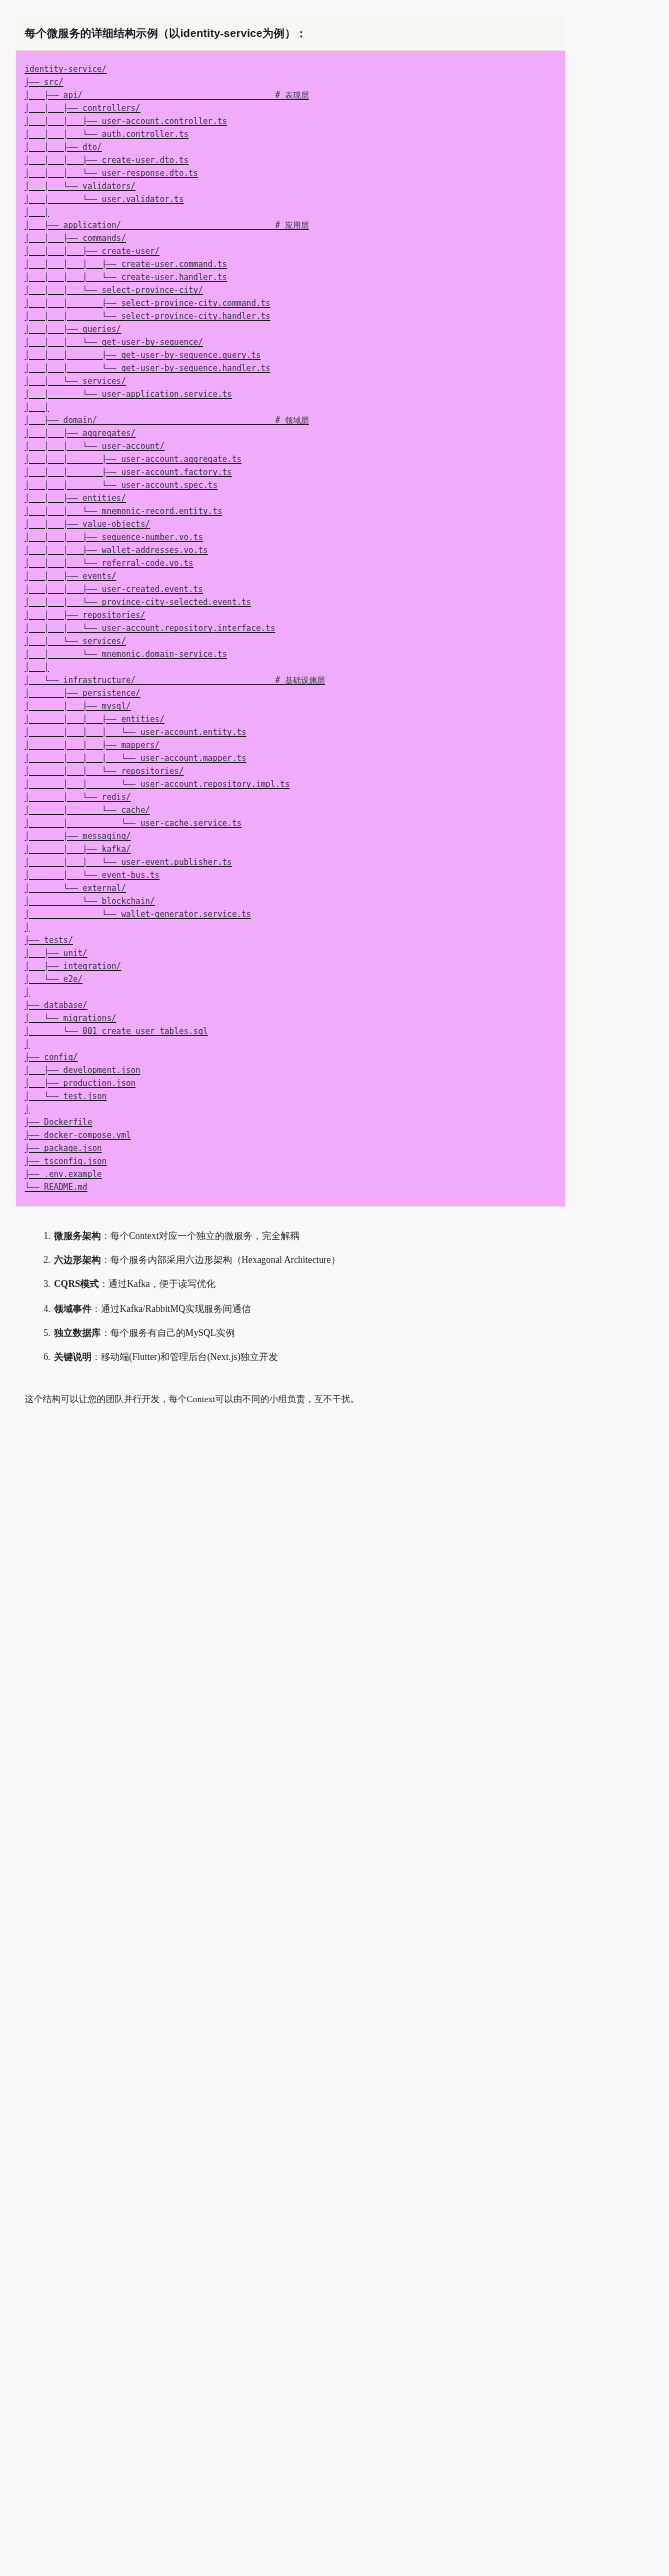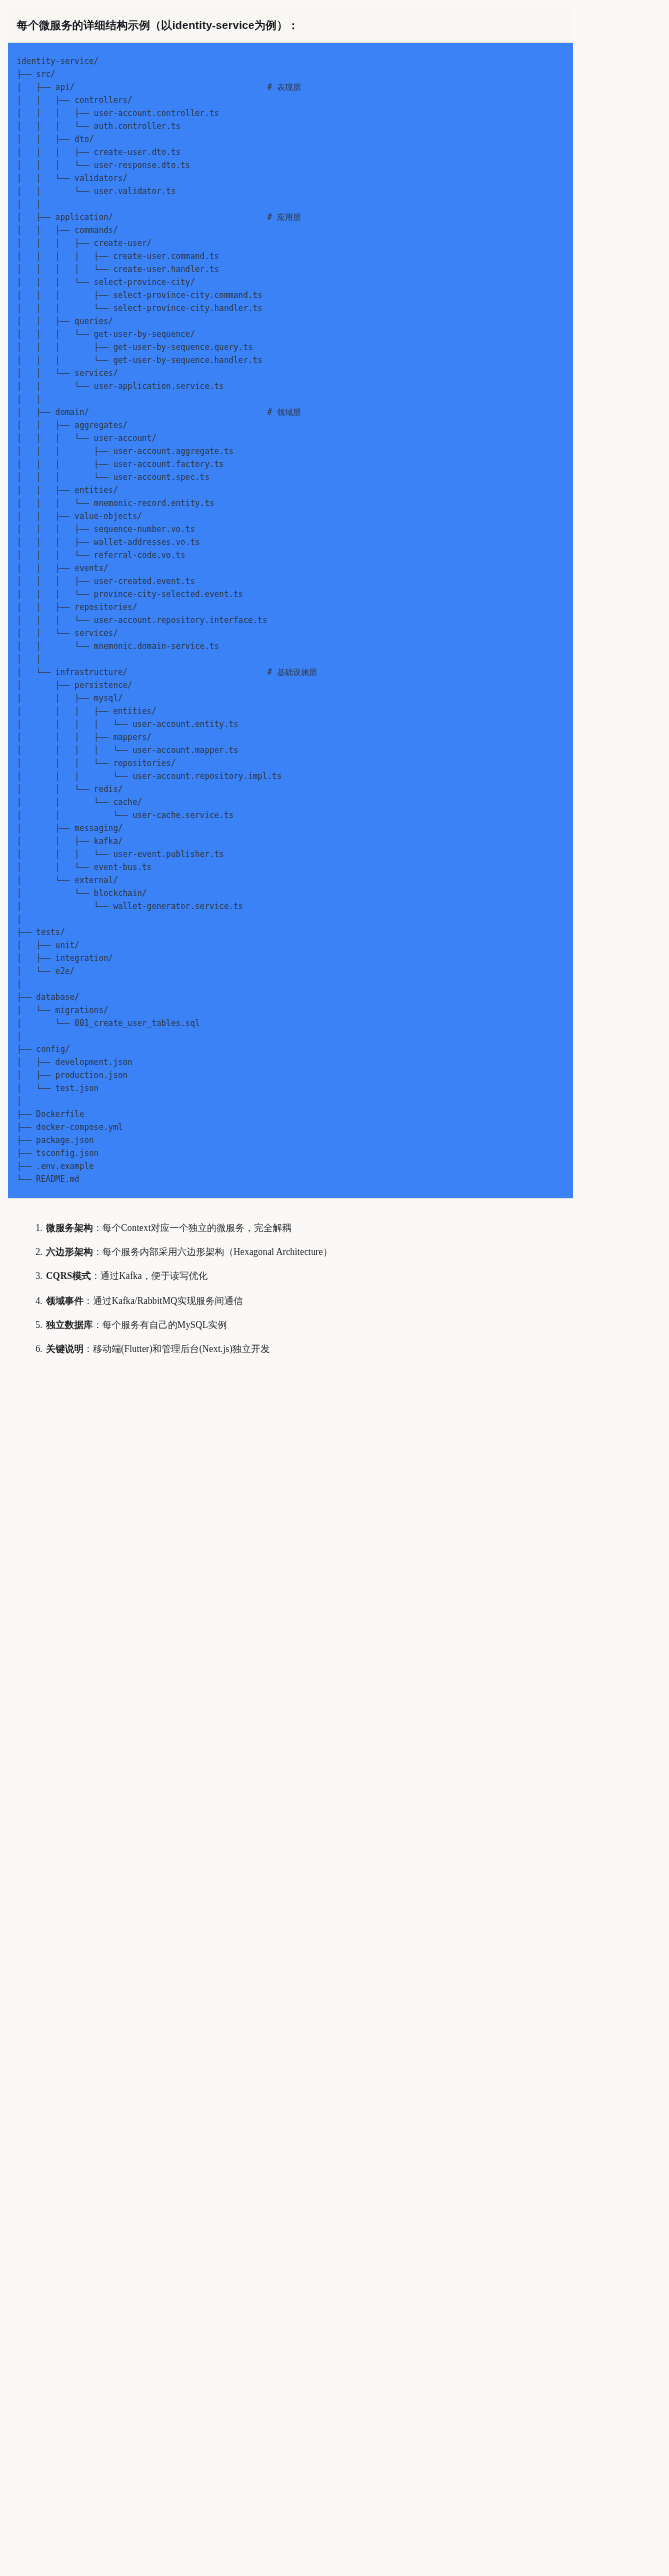--- a/index.html
+++ b/index.html
@@ -10,21 +10,21 @@
   }
   body {
     width: 669px;
     font-family: "Liberation Serif", "DejaVu Serif", serif;
     color: #1d1d1f;
     -webkit-font-smoothing: antialiased;
   }
   .page {
     width: 581px;
     background: #faf9f7;
-    padding: 8px;
+    padding: 16px;
   }
 
   
   .title-bar {
     padding: 10px 8.8px 8.8px 8.8px;
     background: #f8f7f4;
   }
   .doc-title {
     font-family: "Liberation Sans", "DejaVu Sans", sans-serif;
     font-weight: bold;
@@ -37,22 +37,23 @@
   .rule {
     height: 0.6px;
     width: 100%;
     background: #e3e1db;
     border: 0;
     margin: 0;
   }
 
   
   .code-block {
-    background: #3b82f6;
+    background: #f0abfc;
     padding: 12.5px 8.8px 11.3px 8.8px;
+    text-decoration: underline;
   }
   pre.tree {
     margin: 0;
     font-family: "DejaVu Sans Mono", "Liberation Mono", monospace;
     font-size: 8px;
     line-height: 13px;
     color: #2f3338;
     white-space: pre;
     letter-spacing: 0px;
     tab-size: 4;
@@ -204,15 +205,16 @@
     <ol class="note-list">
         <li><span class="note-term">微服务架构</span><span class="note-desc">：每个Context对应一个独立的微服务，完全解耦</span></li>
         <li><span class="note-term">六边形架构</span><span class="note-desc">：每个服务内部采用六边形架构（Hexagonal Architecture）</span></li>
         <li><span class="note-term">CQRS模式</span><span class="note-desc">：通过Kafka，便于读写优化</span></li>
         <li><span class="note-term">领域事件</span><span class="note-desc">：通过Kafka/RabbitMQ实现服务间通信</span></li>
         <li><span class="note-term">独立数据库</span><span class="note-desc">：每个服务有自己的MySQL实例</span></li>
         <li><span class="note-term">关键说明</span><span class="note-desc">：移动端(Flutter)和管理后台(Next.js)独立开发</span></li>
       </ol>
   </div>
 
+  <p class="closing">这个结构可以让您的团队并行开发，每个Context可以由不同的小组负责，互不干扰。</p>
 
 </div>
 
 
 </body></html>

